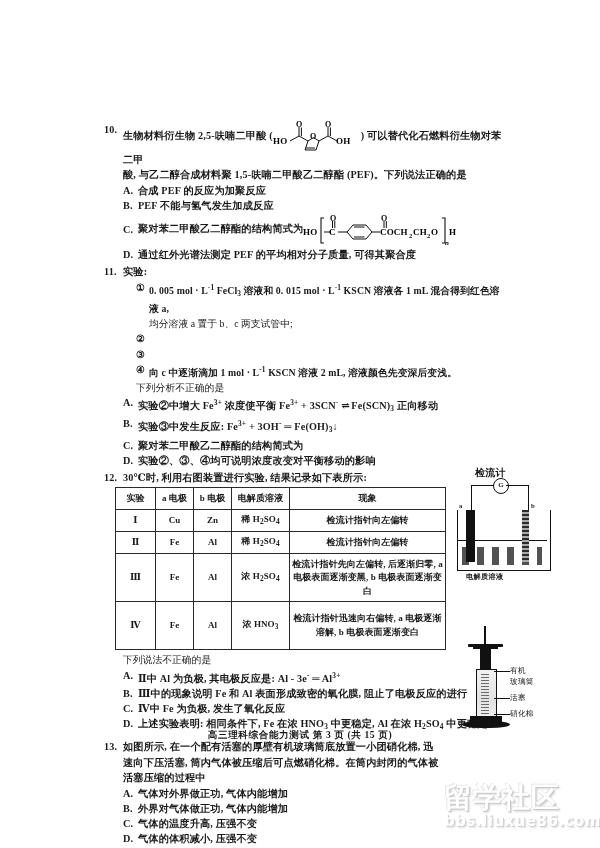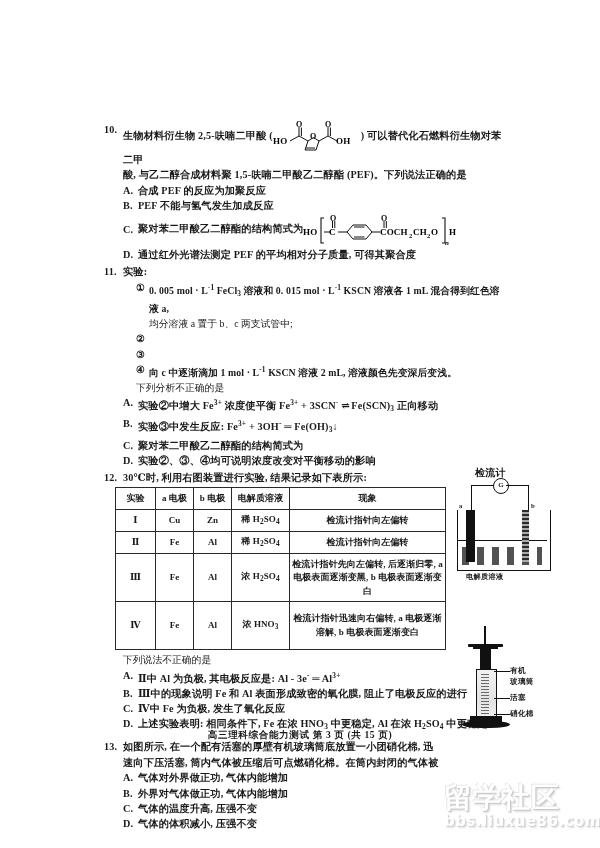--- a/index.html
+++ b/index.html
@@ -179,21 +179,21 @@
   }
   .sy-inner {
     position: absolute; left: 25px; top: 52px; width: 8px; height: 42px;
     background: repeating-linear-gradient(to bottom, #6a6a6a 0 1px, transparent 1px 3px);
   }
   .sy-base { position: absolute; left: 6px; top: 99px; width: 48px; height: 7px; background: #111; border-radius: 50%/60%; }
   .sy-base2 { position: absolute; left: 14px; top: 94px; width: 32px; height: 7px; background: #111; }
   .sy-labels { position: absolute; left: 54px; top: 44px; }
   .sy-lab {
     position: relative;
-    font-size: 7.6px; font-weight: 700; line-height: 10px; letter-spacing: .3px;
+    font-size: 7.6px; font-weight: 400; line-height: 10px; letter-spacing: .3px;
     margin-bottom: 6px; white-space: nowrap;
   }
   .sy-lead {
     position: absolute; right: 100%; top: 5px; width: 16px; height: 1.1px;
     background: #111;
   }
   .sy-lab.l1 { margin-bottom: 1px; }
 
   
   .footer {
@@ -458,20 +458,23 @@
     </div>
 
     <div class="qblock" style="margin-top:5px;">
       <div class="qline">
         <span class="qnum">13.</span>
         <span class="qtext">如图所示, 在一个配有活塞的厚壁有机玻璃筒底放置一小团硝化棉, 迅</span>
       </div>
       <div class="qline indent1">
         <span class="qtext">速向下压活塞, 筒内气体被压缩后可点燃硝化棉。在筒内封闭的气体被</span>
       </div>
+      <div class="qline indent1">
+        <span class="qtext">活塞压缩的过程中</span>
+      </div>
       <div class="opt">
         <span class="optkey">A.</span>
         <span class="optbody">气体对外界做正功, 气体内能增加</span>
       </div>
       <div class="opt">
         <span class="optkey">B.</span>
         <span class="optbody">外界对气体做正功, 气体内能增加</span>
       </div>
       <div class="opt">
         <span class="optkey">C.</span>

